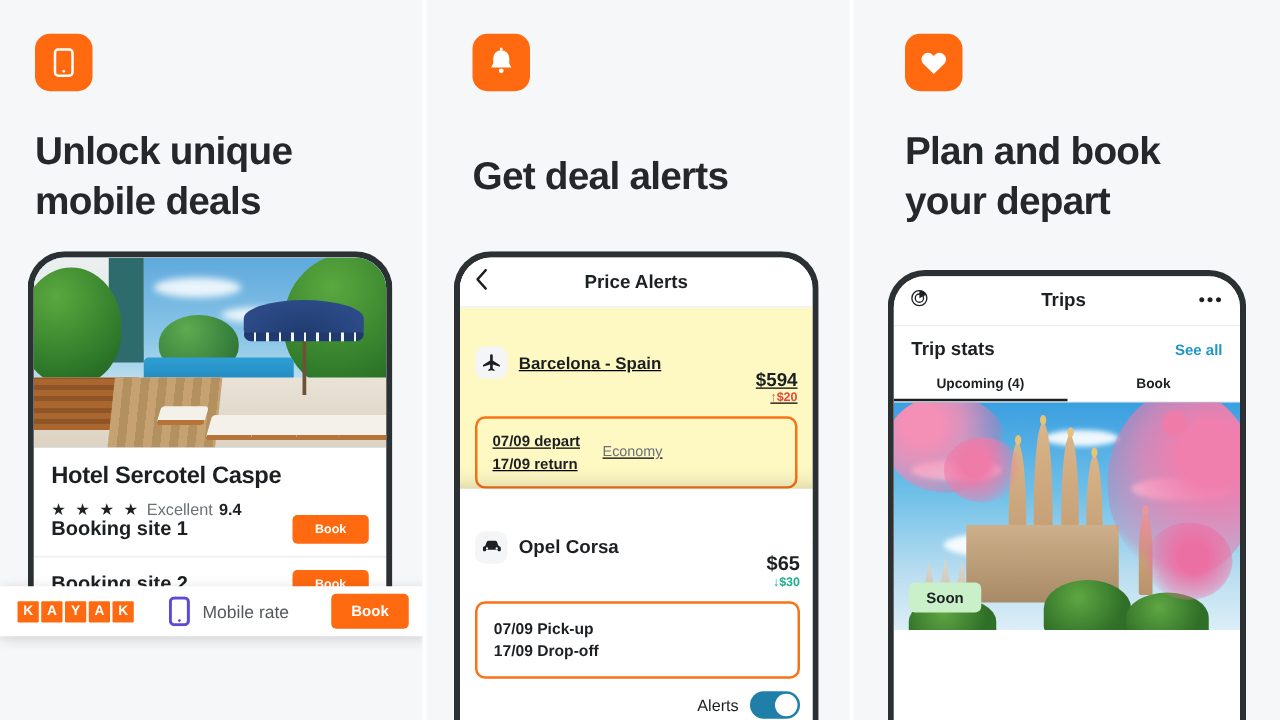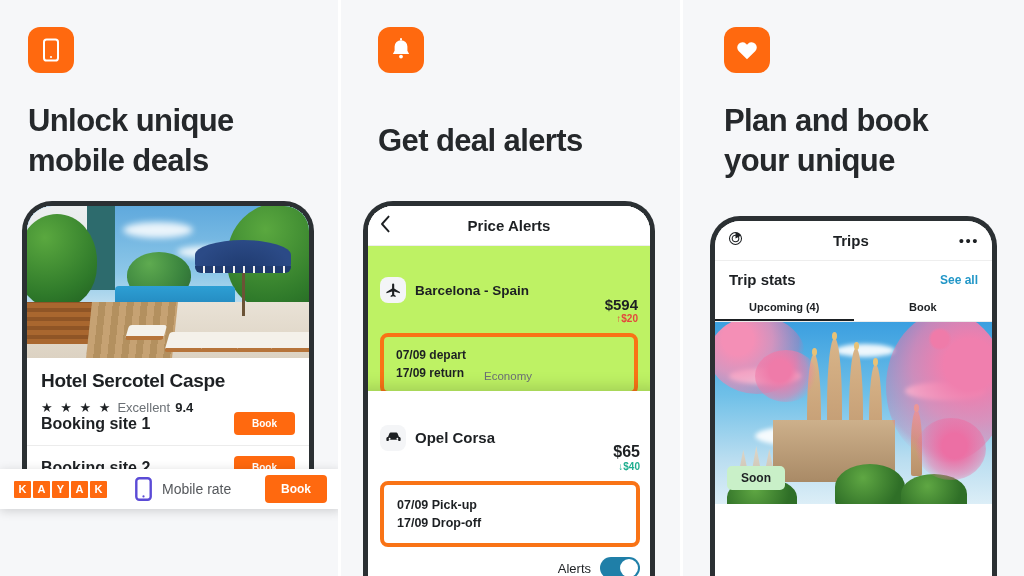--- a/index.html
+++ b/index.html
@@ -103,35 +103,35 @@
     border: none; border-radius: 4px; padding: 6px 18px; cursor: pointer;
   }
 
   
   .app-header {
     position: relative; height: 40px; display: flex; align-items: center;
     justify-content: center; border-bottom: 1px solid #eeeeee; background:#fff;
   }
   .app-header .title { font-size: 15px; font-weight: bold; color: #1d2023; }
   .back-chevron { position: absolute; left: 12px; top: 50%; transform: translateY(-50%); cursor: pointer; }
-  .alert-card { padding: 10px 12px 8px 12px; background: #bef264; }
+  .alert-card { padding: 10px 12px 8px 12px; background: #fef9c3; text-decoration: underline; }
   .alert-top { display: flex; align-items: center; gap: 9px; }
   .mode-ico {
     width: 26px; height: 26px; border-radius: 8px; background: #f4f5f7;
     display:flex; align-items:center; justify-content:center; flex: 0 0 auto;
   }
   .alert-name { font-size: 13.5px; font-weight: bold; color: #1d2023; flex: 1; }
   .price-wrap { text-align: right; }
   .price { font-size: 15px; font-weight: bold; color: #1d2023; margin-top: 40px; }
   .delta { font-size: 10px; font-weight: bold; }
   .delta.up { color: #e4483c; }
   .delta.down { color: #1fae8f; }
   .detail-box {
-    margin-top: 9px; border: 4px solid #f97316; border-radius: 8px;
-    padding: 9px 12px; display: flex; align-items: flex-end; gap: 18px;
+    margin-top: 9px; border: 2px solid #f97316; border-radius: 8px;
+    padding: 9px 12px; display: flex; align-items: center; gap: 18px;
   }
   .dates { font-size: 12px; font-weight: bold; color: #1d2023; line-height: 18px; }
   .cabin { font-size: 11.5px; color: #6b7075; }
   .alerts-row { display: flex; align-items: center; justify-content: flex-end; gap: 9px; margin-top: 10px; }
   .alerts-label { font-size: 13px; color: #1d2023; }
   .toggle {
     width: 40px; height: 22px; border-radius: 11px; background: #1f7fa8;
     position: relative; cursor: pointer; flex: 0 0 auto;
   }
   .toggle .knob { position: absolute; right: 2px; top: 2px; width: 18px; height: 18px; border-radius: 50%; background: #fff; }
@@ -317,21 +317,21 @@
               <span class="mode-ico">
                 <svg width="19" height="19" viewBox="0 0 24 24" aria-hidden="true">
                   <path d="M5.2 11 6.8 7a2 2 0 0 1 1.9-1.3h6.6A2 2 0 0 1 17.2 7l1.6 4 1.4.7a1.6 1.6 0 0 1 .8 1.4v2.4a.9.9 0 0 1-.9.9h-1.3a.9.9 0 0 1-.9-.9v-.7H6.1v.7a.9.9 0 0 1-.9.9H3.9a.9.9 0 0 1-.9-.9v-2.4c0-.6.3-1.1.8-1.4z" fill="#1d2023"></path>
                   <circle cx="7.1" cy="13.6" r="1.15" fill="#fff"></circle>
                   <circle cx="16.9" cy="13.6" r="1.15" fill="#fff"></circle>
                 </svg>
               </span>
               <span class="alert-name" style="font-size:15px;">Opel Corsa</span>
               <span class="price-wrap">
                 <div class="price" style="font-size:16px;">$65</div>
-                <div class="delta down">↓$40</div>
+                <div class="delta down">↓$30</div>
               </span>
             </div>
             <div class="detail-box" style="display:block; padding:11px 13px;">
               <div class="dates" style="font-size:12.5px;">
                 <div>07/09 Pick-up</div>
                 <div>17/09 Drop-off</div>
               </div>
             </div>
             <div class="alerts-row">
               <span class="alerts-label">Alerts</span>
@@ -349,21 +349,21 @@
   <div class="panel p3">
 
     <div class="badge" style="left:41px; top:27px;">
       <svg width="24" height="22" viewBox="0 0 24 22" aria-hidden="true">
         <path d="M12 20.2 3.6 12a5.2 5.2 0 0 1 7.4-7.3l1 1 1-1A5.2 5.2 0 0 1 20.4 12z" fill="#fff"></path>
       </svg>
     </div>
 
     <div class="headline" style="left:41px; top:101px; width:290px;">
       <div>Plan and book</div>
-      <div>your unique</div>
+      <div>your depart</div>
     </div>
 
     <div class="phone" style="left:27px; top:216px; width:287px; height:360px;">
       <div class="phone-inner">
 
         <div class="trips-head">
           <span>
             <svg width="15" height="15" viewBox="0 0 20 20" aria-hidden="true">
               <circle cx="10" cy="10" r="8" fill="none" stroke="#1d2023" stroke-width="1.4"></circle>
               <circle cx="10" cy="10" r="4.4" fill="none" stroke="#1d2023" stroke-width="1.4"></circle>

